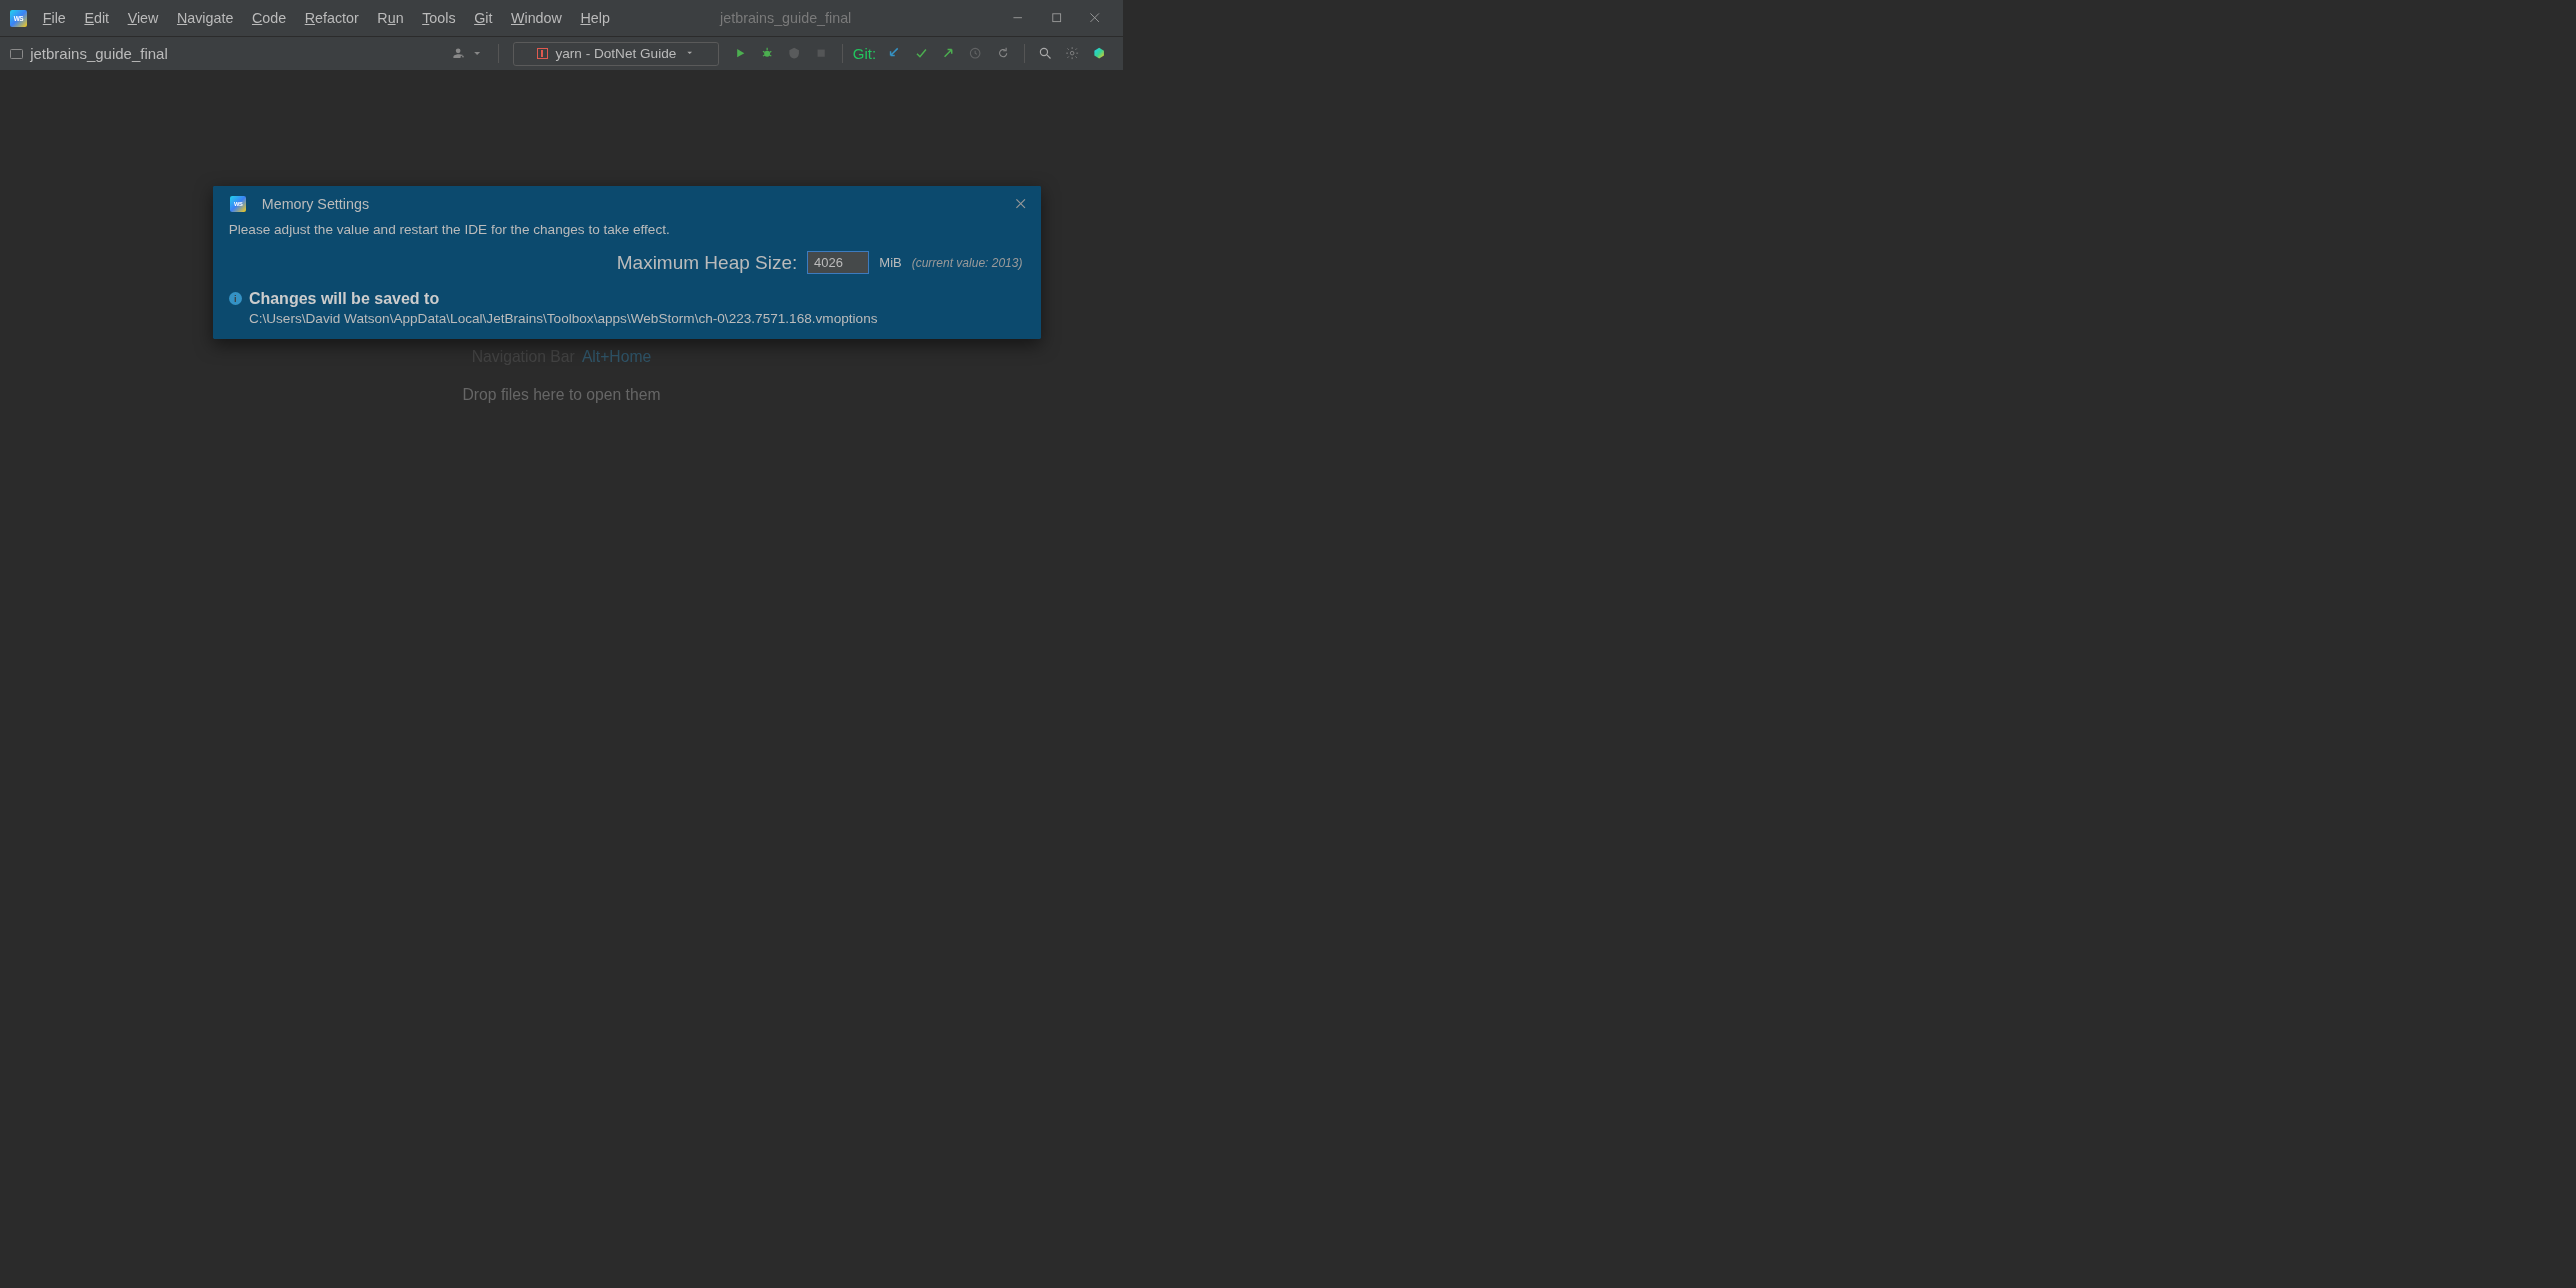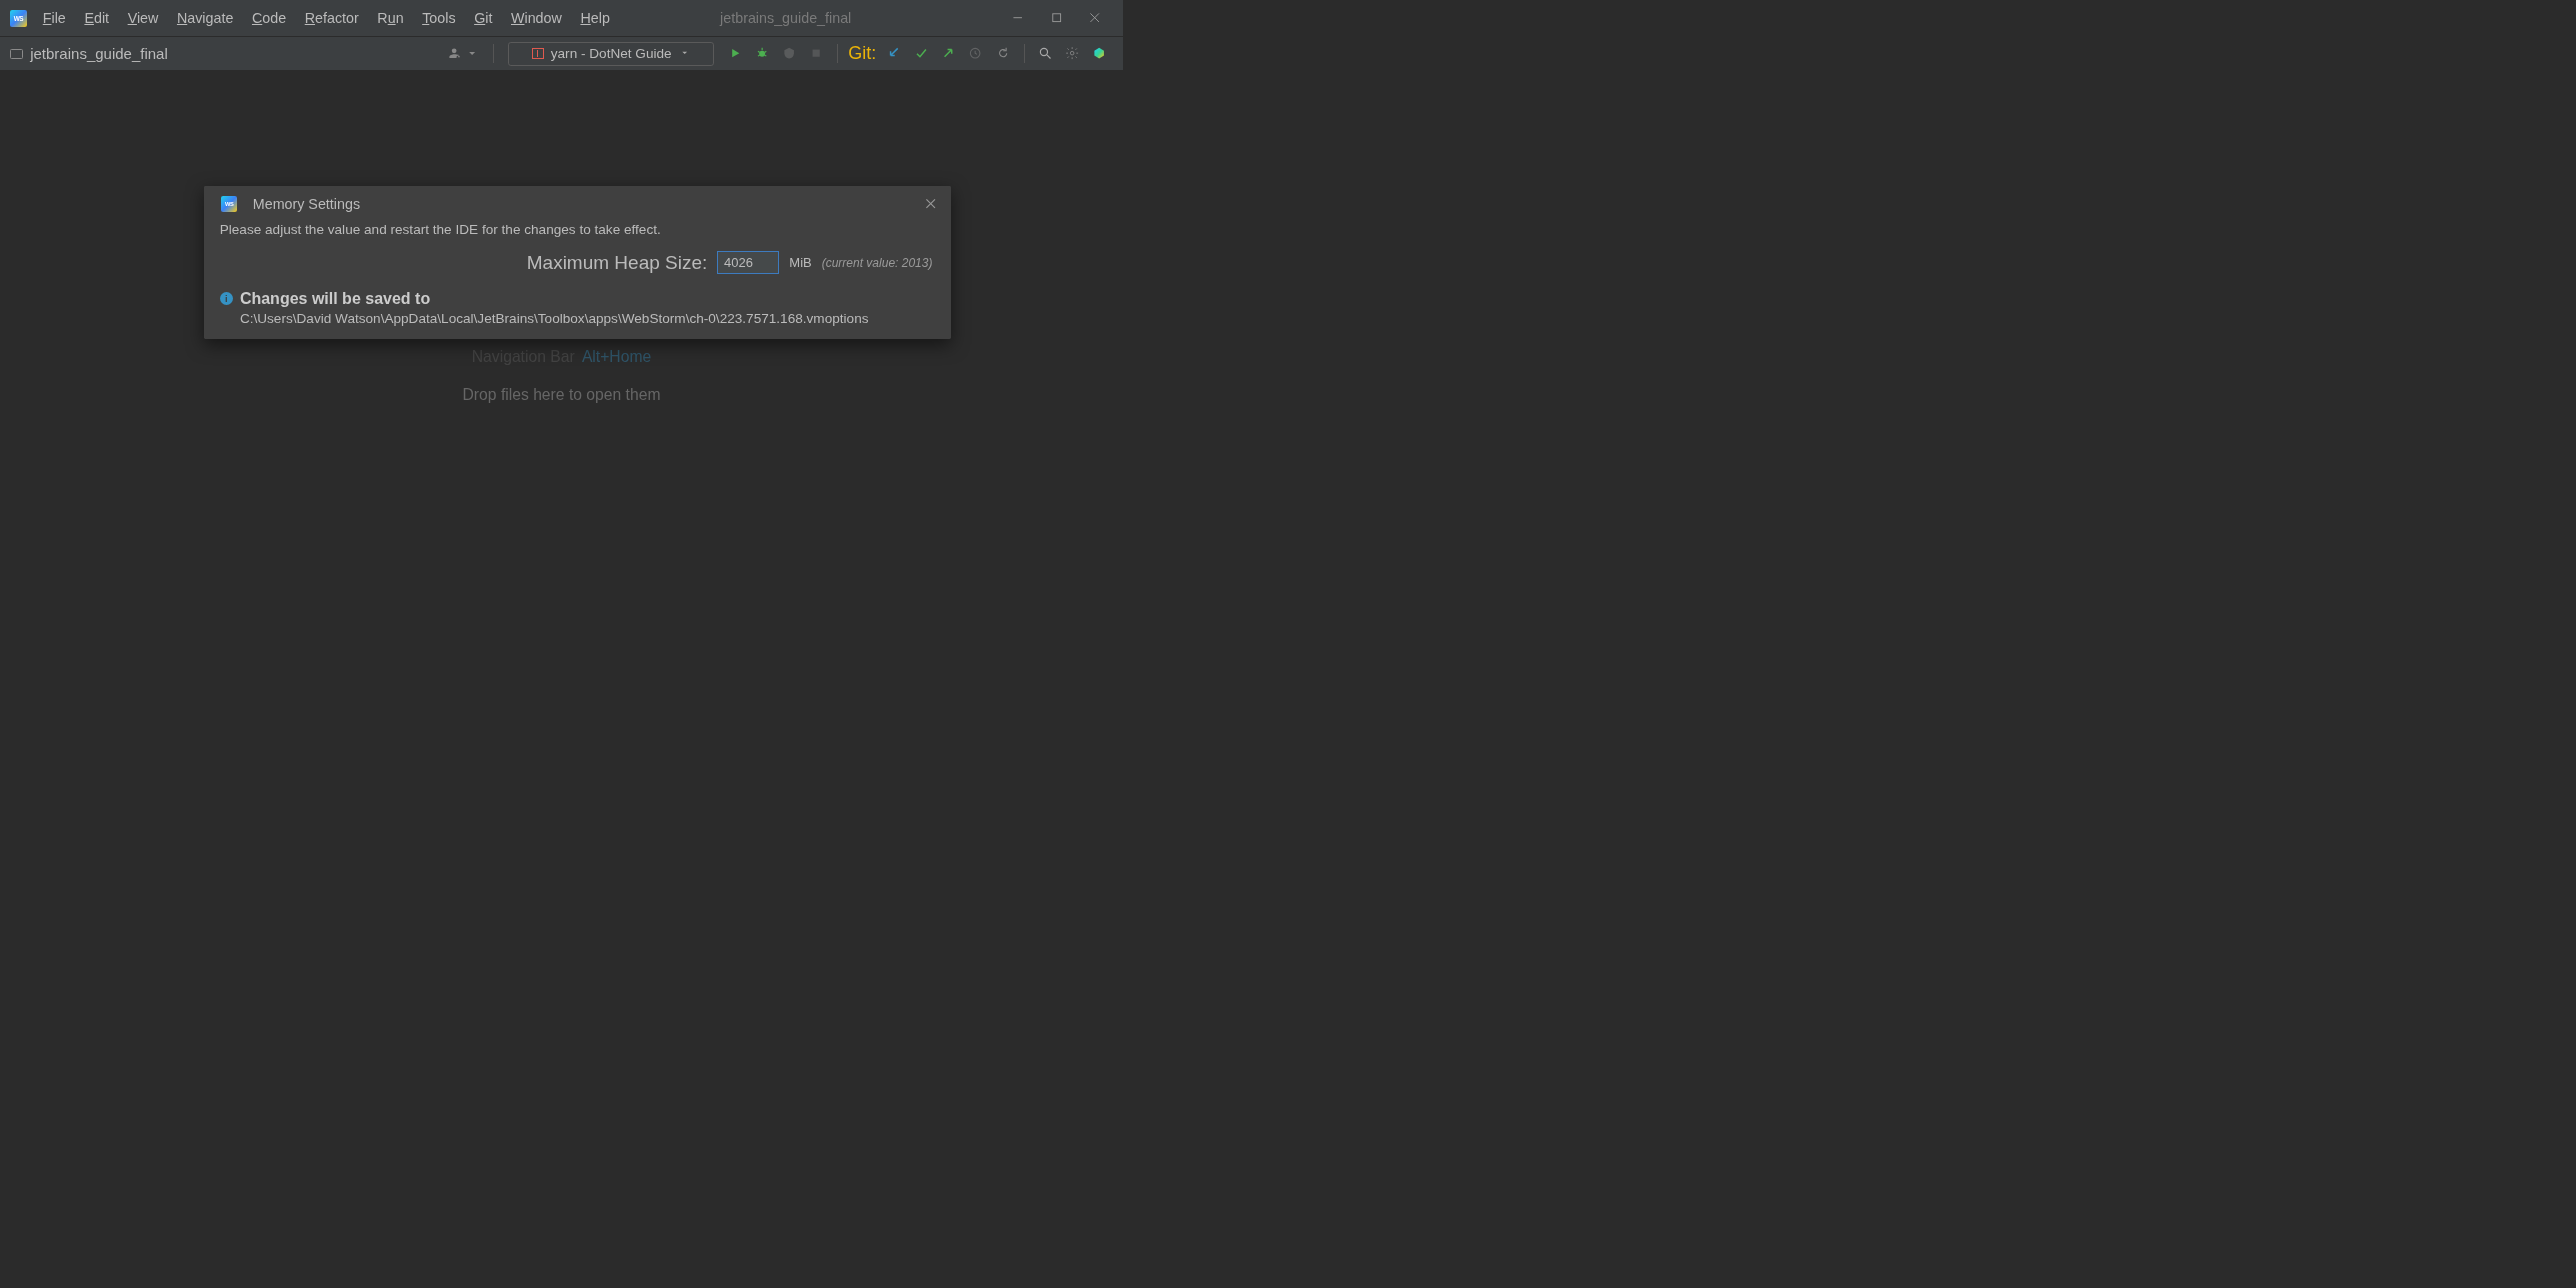--- a/index.html
+++ b/index.html
@@ -96,21 +96,21 @@
     content:""; position:absolute; left:3.6px; top:1.4px; width:1.4px; height:7.2px; background:#e05a4f;
   }
   .run-config .rc-text { color:#bbbbbb; font-size:13.6px; }
   .run-config .chev { color:#aaa; }
 
   .play-icon svg{ fill:#4caf50; stroke:none;}
   .bug-icon svg{ fill:#4caf50; stroke:none;}
   .stop-icon svg{ fill:#6d6d6d; stroke:none;}
   .gear-icon svg{ fill:none; stroke:#888; stroke-width:1.5;}
 
-  .git-label { color:#eab308; margin:0 4.3px 0 2.9px; font-size:18px;}
+  .git-label { color:#22c55e; margin:0 4.3px 0 2.9px; font-size:15px;}
   .git-pull svg{ stroke:#3592c4; stroke-width:2.5;}
   .git-commit svg{ stroke:#4caf50; stroke-width:2.5;}
   .git-push svg{ stroke:#4caf50; stroke-width:2.5;}
 
   
   .editor-area {
     position: relative;
     height: calc(100% - 66px);
     background: #2b2b2b;
     display: flex;
@@ -118,24 +118,24 @@
     align-items: center;
     justify-content: center;
     gap: 4.3px;
   }
   .hint-line { color:#666666; font-size: 15.7px; display:flex; gap:7.2px; align-items:center;}
   .hint-link { color:#3592c4; }
 
   
   .dialog {
     position: absolute;
-    left: 204px;
+    left: 213px;
     top: 186px;
-    width: 747px;
-    background: #404040;
+    width: 828px;
+    background: #0c4a6e;
     box-shadow: 0 5.7px 17px rgba(0,0,0,.5);
     border-radius: 1.4px;
     color:#bbbbbb;
     z-index: 10;
   }
   .dlg-title {
     display:flex; align-items:center;
     padding: 10px 14.3px 5.7px 13px;
   }
   .dlg-title .t { font-size:14.3px; margin-left:8.6px;}

